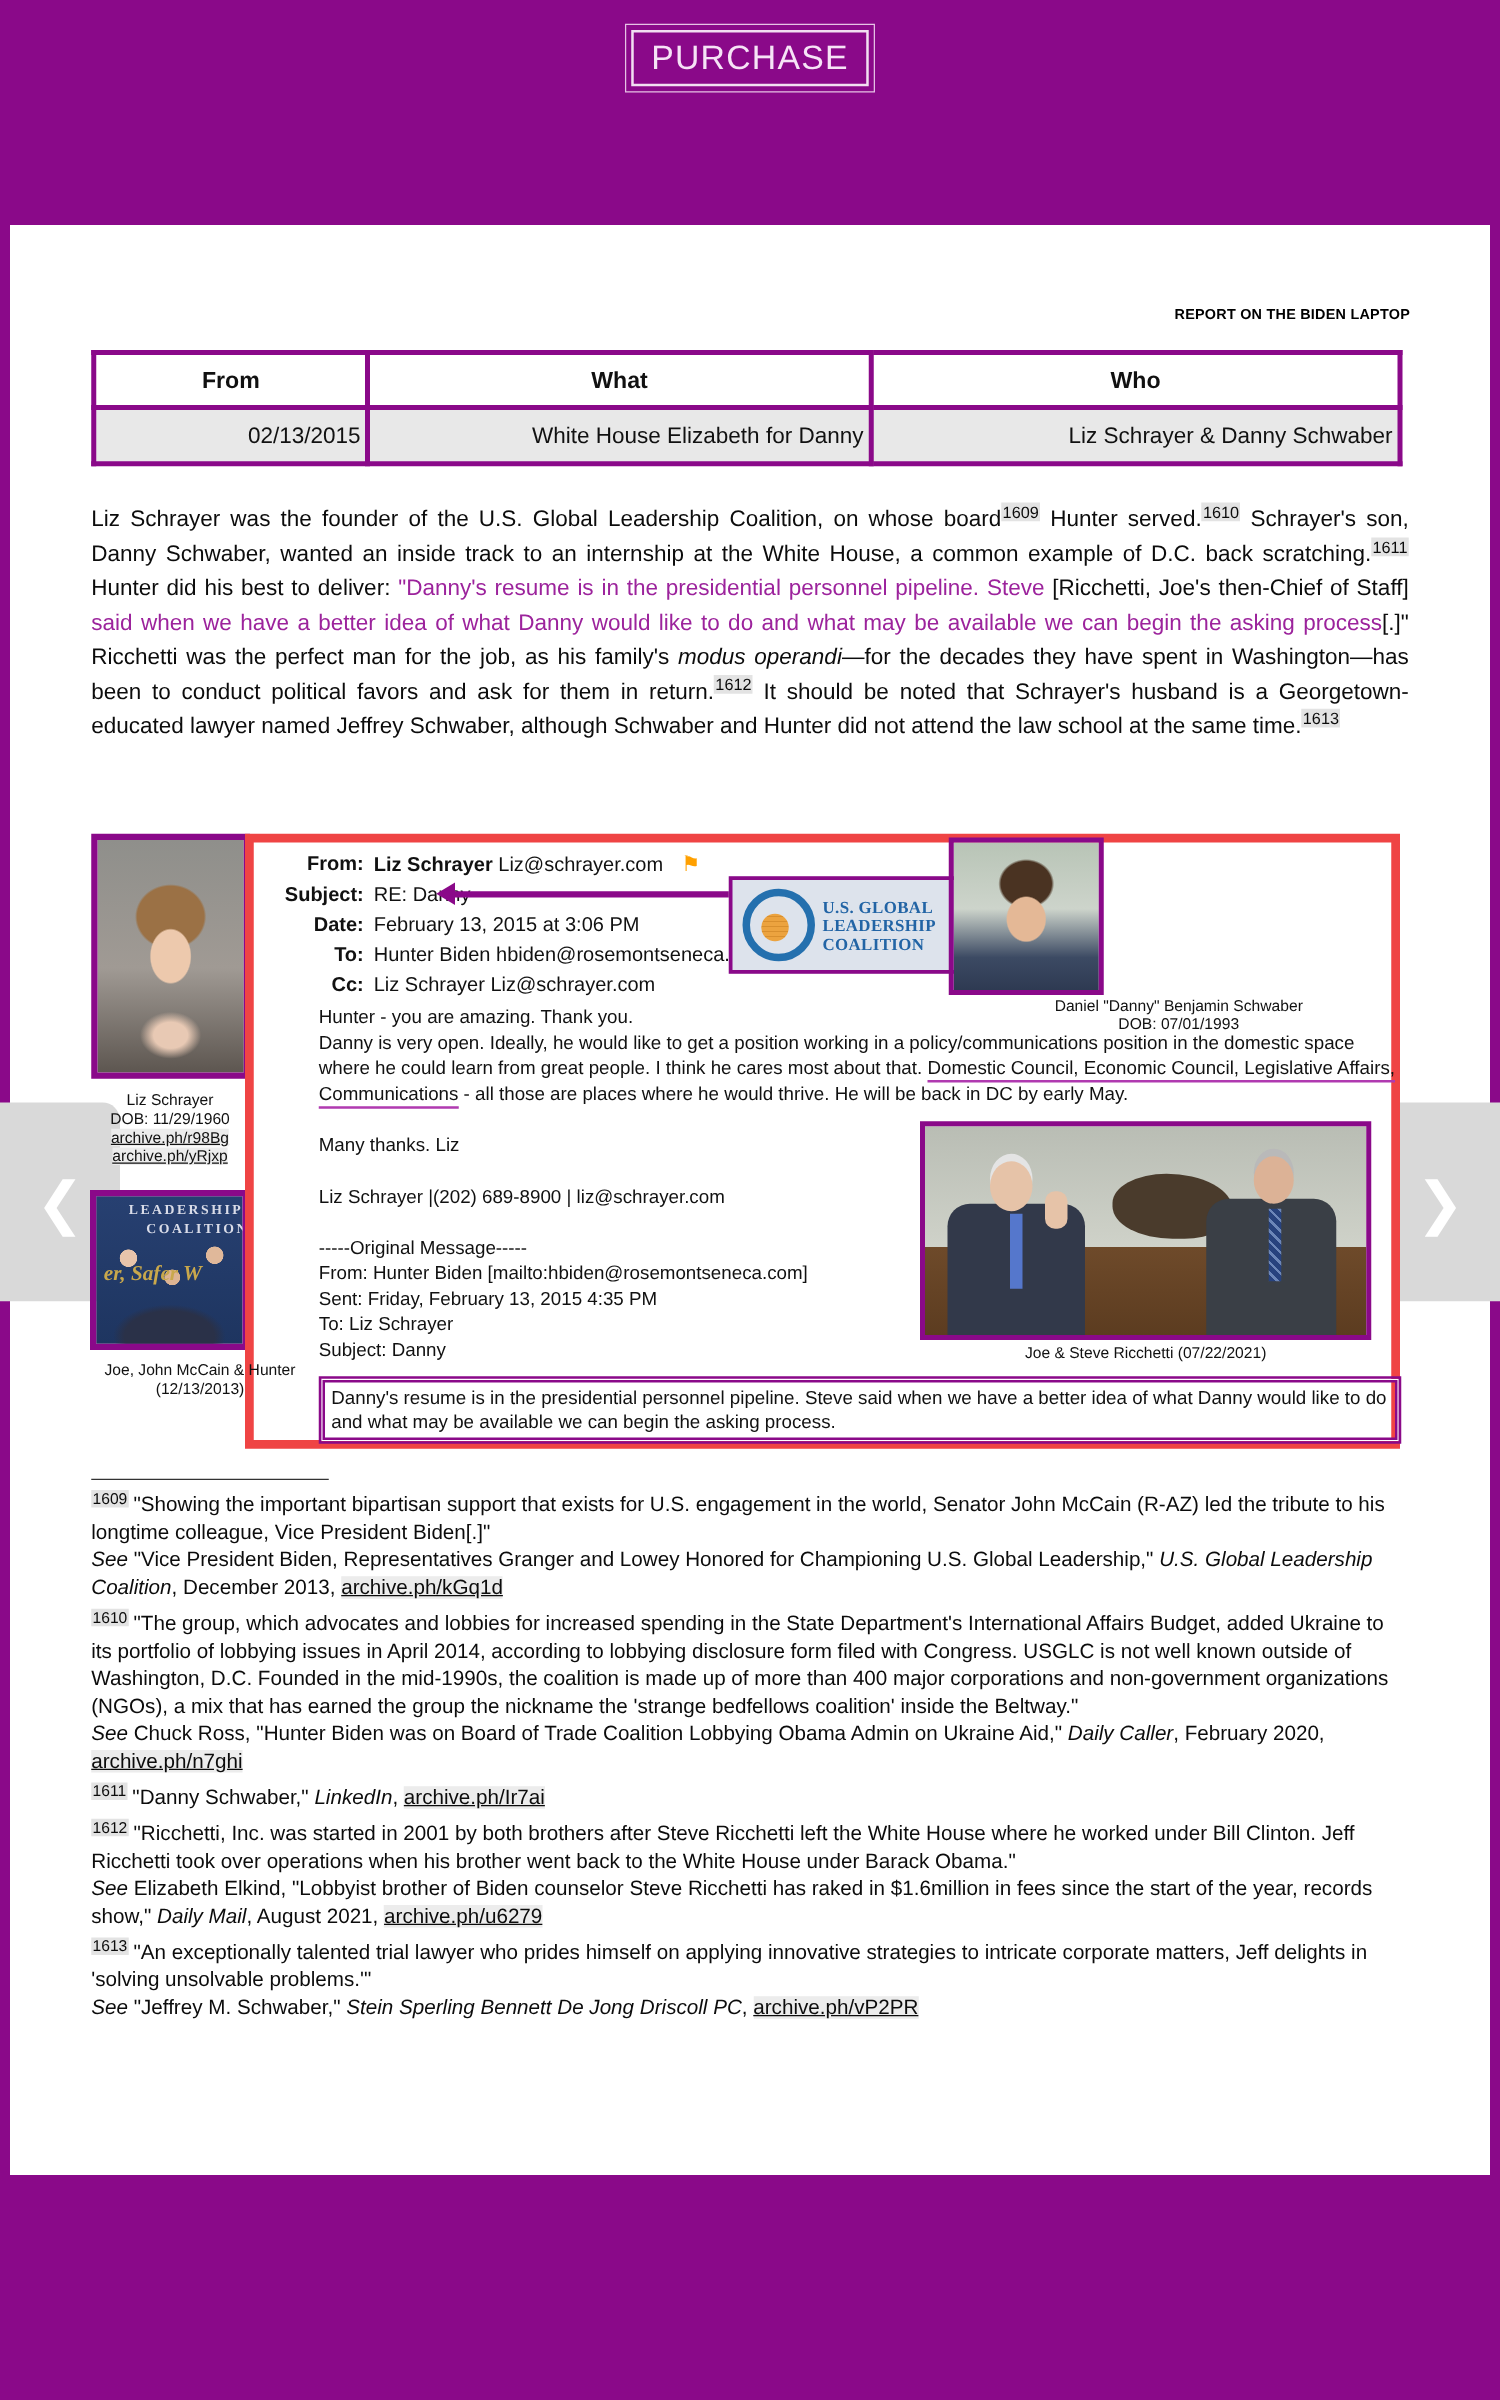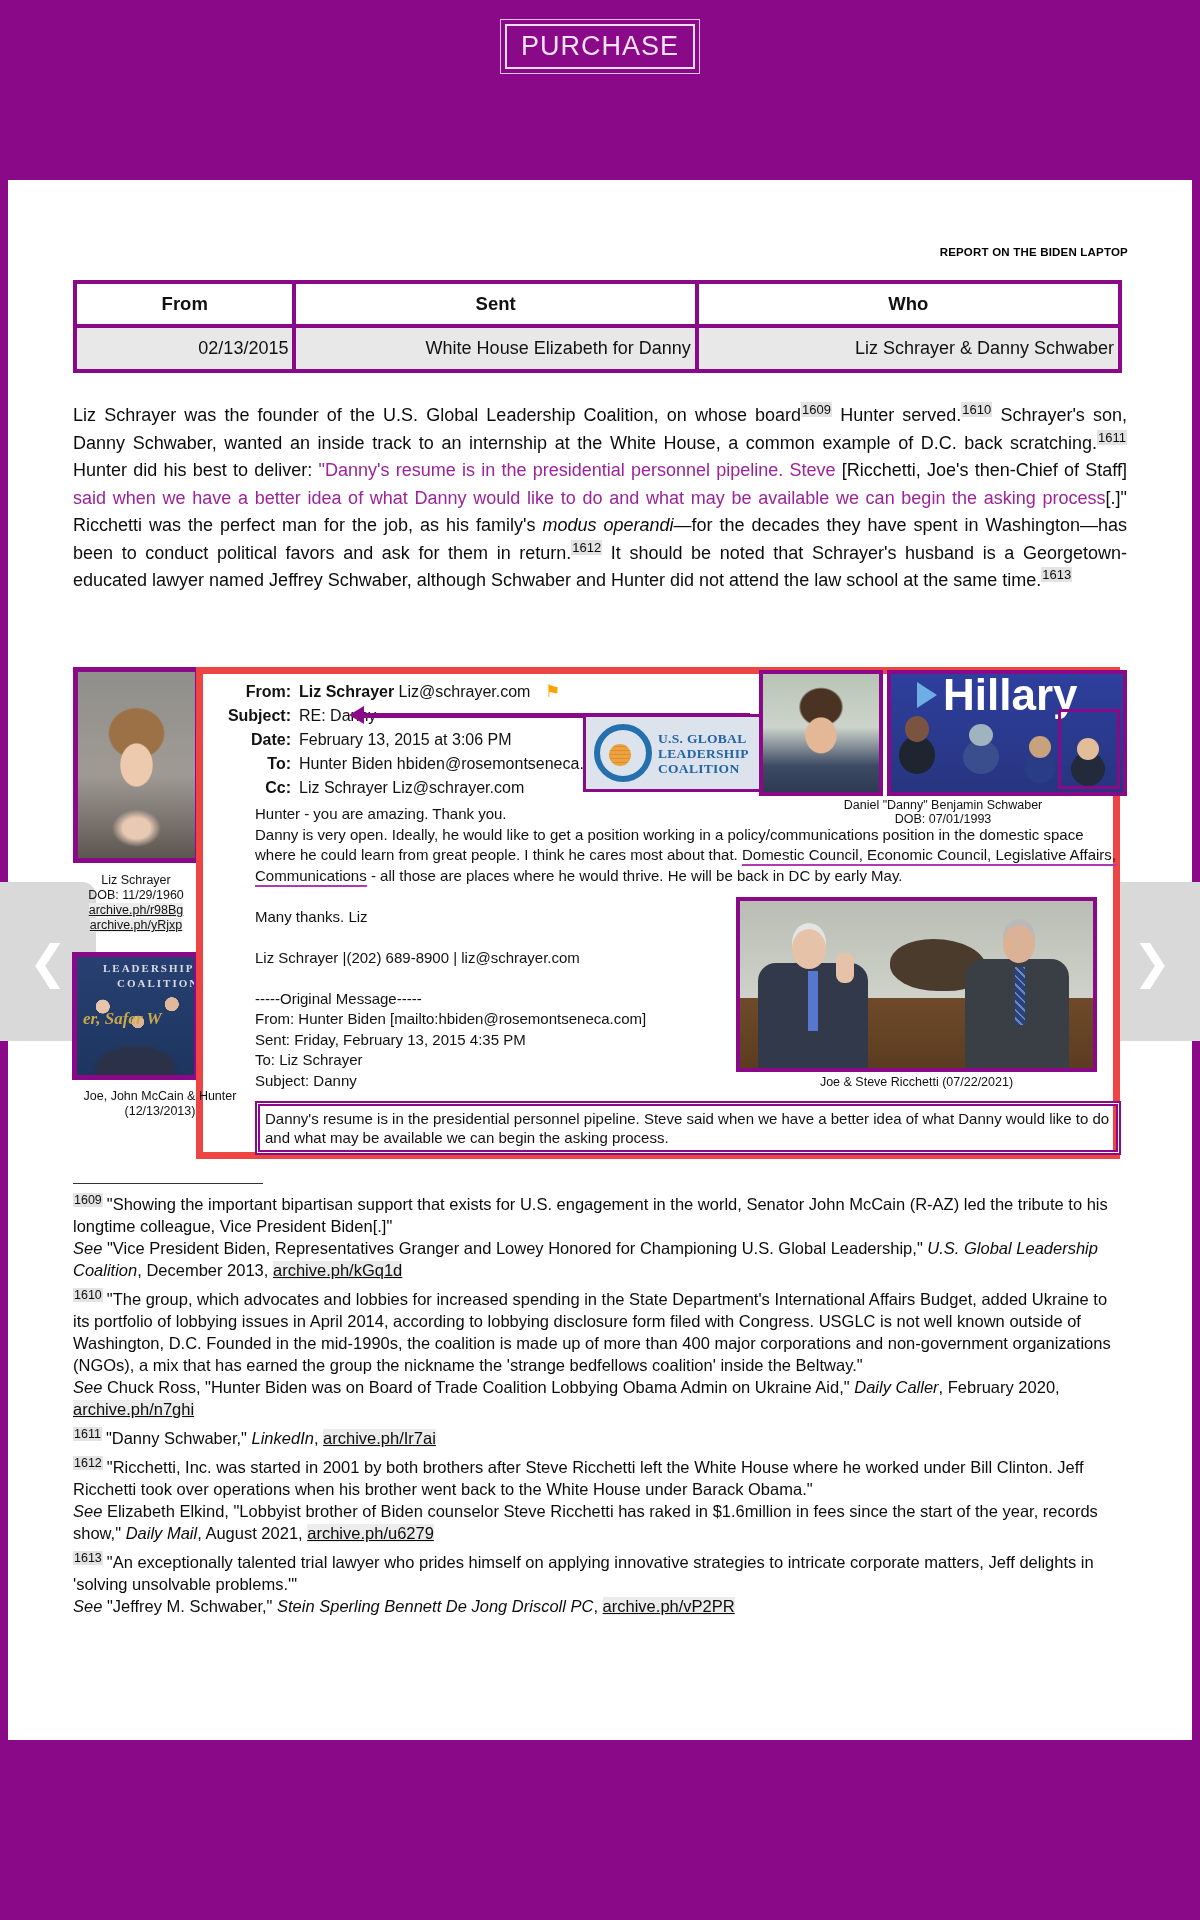--- a/index.html
+++ b/index.html
@@ -97,21 +97,21 @@
   .ehrow .lbl{width:80px;text-align:right;font-weight:bold;margin-right:8px;flex:none;}
   .flag{color:#FFA000;font-size:17px;margin-left:10px;}
   .subject-arrow{position:absolute;left:146px;top:32px;width:404px;height:18px;}
   .subject-arrow .head{
     position:absolute;left:0;top:0;width:0;height:0;
     border-top:9px solid transparent;border-bottom:9px solid transparent;
     border-right:15px solid #8A0989;
   }
   .subject-arrow .line{position:absolute;left:13px;top:7px;width:388px;height:5px;background:#8A0989;}
   .usglc{
-    position:absolute;left:380px;top:40px;width:204px;height:78px;
+    position:absolute;left:380px;top:27px;width:204px;height:78px;
     border:3px solid #8A0989;background:#DDE3EC;box-sizing:border-box;
     display:flex;align-items:center;
   }
   .usglc .ring{
     position:relative;width:46px;height:46px;border:6px solid #2470AE;border-radius:50%;
     margin:0 6px 0 8px;flex:none;
   }
   .usglc .globe{
     position:absolute;left:9px;top:14px;width:22px;height:22px;border-radius:50%;
     background:repeating-linear-gradient(0deg,#ECA33F 0 3px,#D88F2E 3px 4px);
@@ -187,21 +187,21 @@
 
   <table class="events">
     <colgroup>
         <col class="col-when">
         <col class="col-what">
         <col class="col-who">
       </colgroup>
     <tbody>
         <tr>
       <th>From</th>
-      <th>Sent</th>
+      <th>What</th>
       <th>Who</th>
     </tr>
     <tr>
       <td>02/13/2015</td>
       <td>White House Elizabeth for Danny</td>
       <td>Liz Schrayer &amp; Danny Schwaber</td>
     </tr>
   </tbody>
     </table>
 
@@ -272,29 +272,20 @@
         </div>
         <div class="ltxt">
           <div>U.S. GLOBAL</div>
           <div>LEADERSHIP</div>
           <div>COALITION</div>
         </div>
       </div>
 
       <div class="photo danny-photo"></div>
 
-      <div class="photo hillary-photo">
-        <div class="h-arrow"></div>
-        <div class="h-text">Hillary</div>
-        <div class="h-person hp1"></div>
-        <div class="h-person hp2"></div>
-        <div class="h-person hp3"></div>
-        <div class="h-person hp4"></div>
-        <div class="h-highlight"></div>
-      </div>
 
       <div class="danny-cap">
         <div>Daniel "Danny" Benjamin Schwaber</div>
         <div>DOB: 07/01/1993</div>
       </div>
 
       <div class="email-body">
           <div class="eline"><span class="n">Hunter - you are amazing.  Thank you.</span></div>
           <div class="eline"><span class="n">Danny is very open.  Ideally, he would like to get a position working in a policy/communications position in the domestic space where he could learn from great people.  I think he cares most about that.  </span><span class="u">Domestic Council, Economic Council, Legislative Affairs, Communications</span><span class="n"> - all those are places where he would thrive.  He will be back in DC by early May.</span></div>
           <div class="eline">&nbsp;</div>

